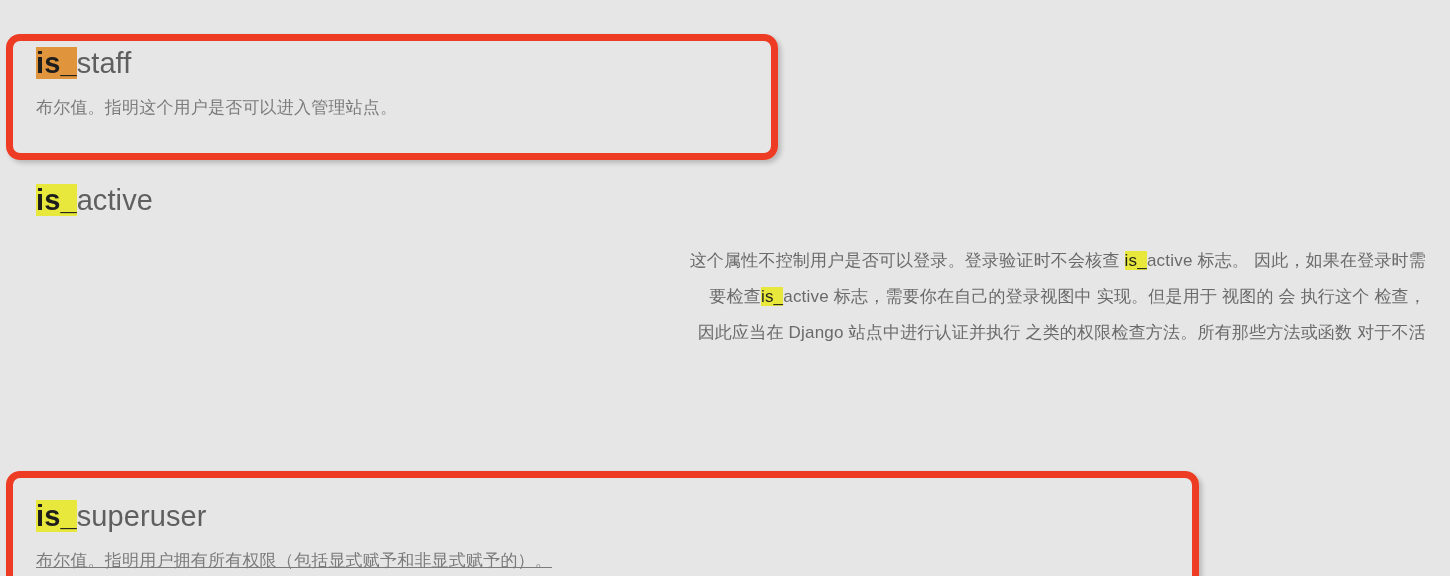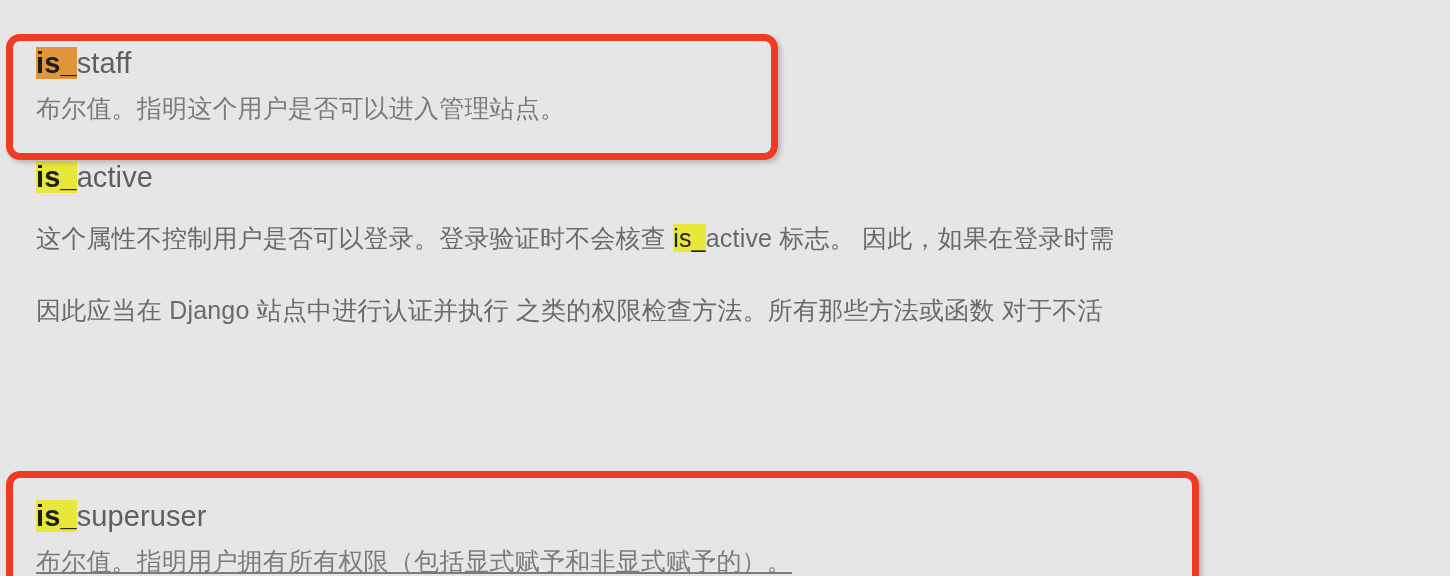--- a/index.html
+++ b/index.html
@@ -51,34 +51,34 @@
     padding: 0 0px;
   }
   .term .hl-yellow {
     background: #e8e83c;
     color: #1d1d1d;
     font-weight: 700;
   }
   .term .rest { color: #5f5f5f; font-weight: 400; }
 
   .para {
-    font-size: 25px;
+    font-size: 17px;
     line-height: 36px;
     color: #7b7b7b;
     letter-spacing: 0.2px;
   }
-  .para.dark { color: #6a6a6a; }
+  .para.dark { color: #6a6a6a; text-align: right; }
   .para .inline-hl {
     background: #e8e83c;
     color: #1f1f1f;
   }
 
   
   #blk-staff       { top: 18px;  width: 720px; }
-  #blk-active      { top: 132px; width: 1395px; }
+  #blk-active      { top: 155px; width: 1395px; }
   #blk-superuser   { top: 471px; width: 1140px; }
 
   #blk-active .para.p1 { margin-top: 8px; width: 1380px; }
   #blk-active .para.p2 { margin-top: 26px; width: 1390px; }
 
   #blk-staff .para   { margin-top: 10px; }
   #blk-superuser .para { margin-top: 10px; text-decoration: underline; }
 
   .nowrapline { white-space: nowrap; }
 </style>
@@ -91,21 +91,21 @@
     <div class="term"><span class="hl-orange">is_</span><span class="rest">staff</span></div>
     <div class="para">布尔值。指明这个用户是否可以进入管理站点。</div>
   </div>
 
   <div class="block" id="blk-active">
     <div class="term"><span class="hl-yellow">is_</span><span class="rest">active</span></div>
 
 
     <div class="para p2 dark">
       <span class="nowrapline"><span>这个属性不控制用户是否可以登录。登录验证时不会核查 </span><span class="inline-hl">is_</span><span>active 标志。 因此，如果在登录时需</span></span><br>
-      <br>
+      <span class="nowrapline"><span>要检查</span><span class="inline-hl">is_</span><span>active 标志，需要你在自己的登录视图中 实现。但是用于  视图的  会 执行这个 检查，</span></span><br>
       <span class="nowrapline">因此应当在 Django 站点中进行认证并执行  之类的权限检查方法。所有那些方法或函数 对于不活</span><br>
     </div>
   </div>
 
   <div class="block" id="blk-superuser">
     <div class="term"><span class="hl-yellow">is_</span><span class="rest">superuser</span></div>
     <div class="para">布尔值。指明用户拥有所有权限（包括显式赋予和非显式赋予的）。</div>
   </div>
 
   <div class="redbox" id="redbox-staff"></div>

